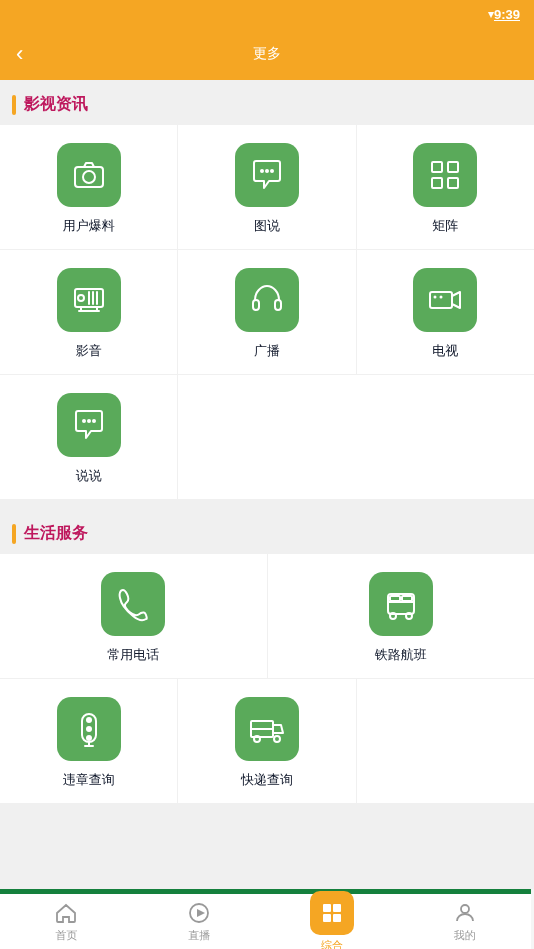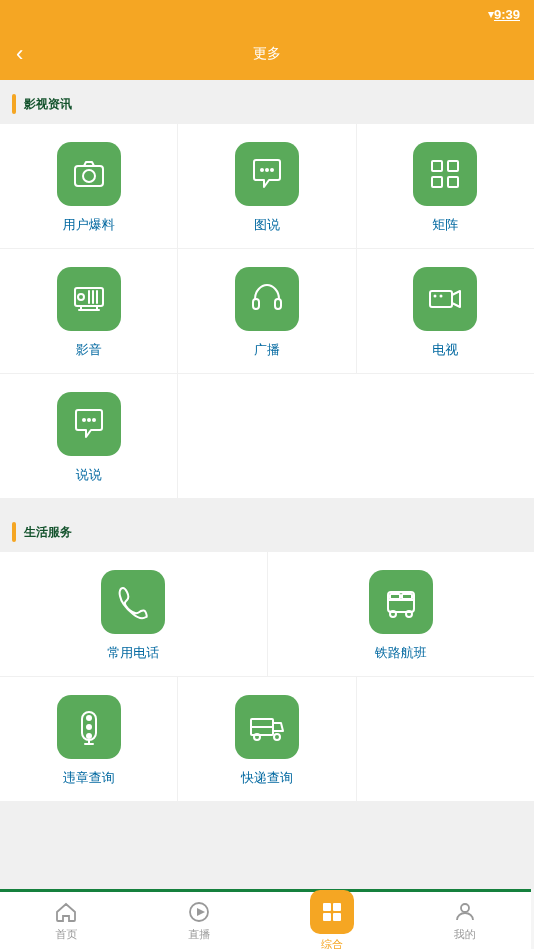--- a/index.html
+++ b/index.html
@@ -71,23 +71,23 @@
       background: #f0f0f0;
     }
     .section-bar {
       width: 4px;
       height: 20px;
       background: #f5a623;
       border-radius: 2px;
       margin-right: 8px;
     }
     .section-title {
-      font-size: 12px;
+      font-size: 16px;
       font-weight: 600;
-      color: #14532d;
+      color: #be185d;
       font-family: Liberation Mono, monospace;
     }
 
     
     .grid-section {
       background: white;
       margin-bottom: 10px;
     }
     .grid-row {
       display: flex;
@@ -126,32 +126,32 @@
       width: 36px;
       height: 36px;
       fill: none;
       stroke: white;
       stroke-width: 2;
       stroke-linecap: round;
       stroke-linejoin: round;
     }
     .icon-label {
       font-size: 13px;
-      color: #0369a1;
+      color: #0f172a;
     }
 
     
     .bottom-nav {
       position: absolute;
       bottom: 0;
       left: 0;
       width: 531px;
       height: 60px;
       background: white;
-      border-top: 3px solid #15803d;
+      border-top: 5px solid #15803d;
       display: flex;
       align-items: center;
     }
     .nav-item {
       flex: 1;
       display: flex;
       flex-direction: column;
       align-items: center;
       justify-content: center;
       cursor: pointer;

